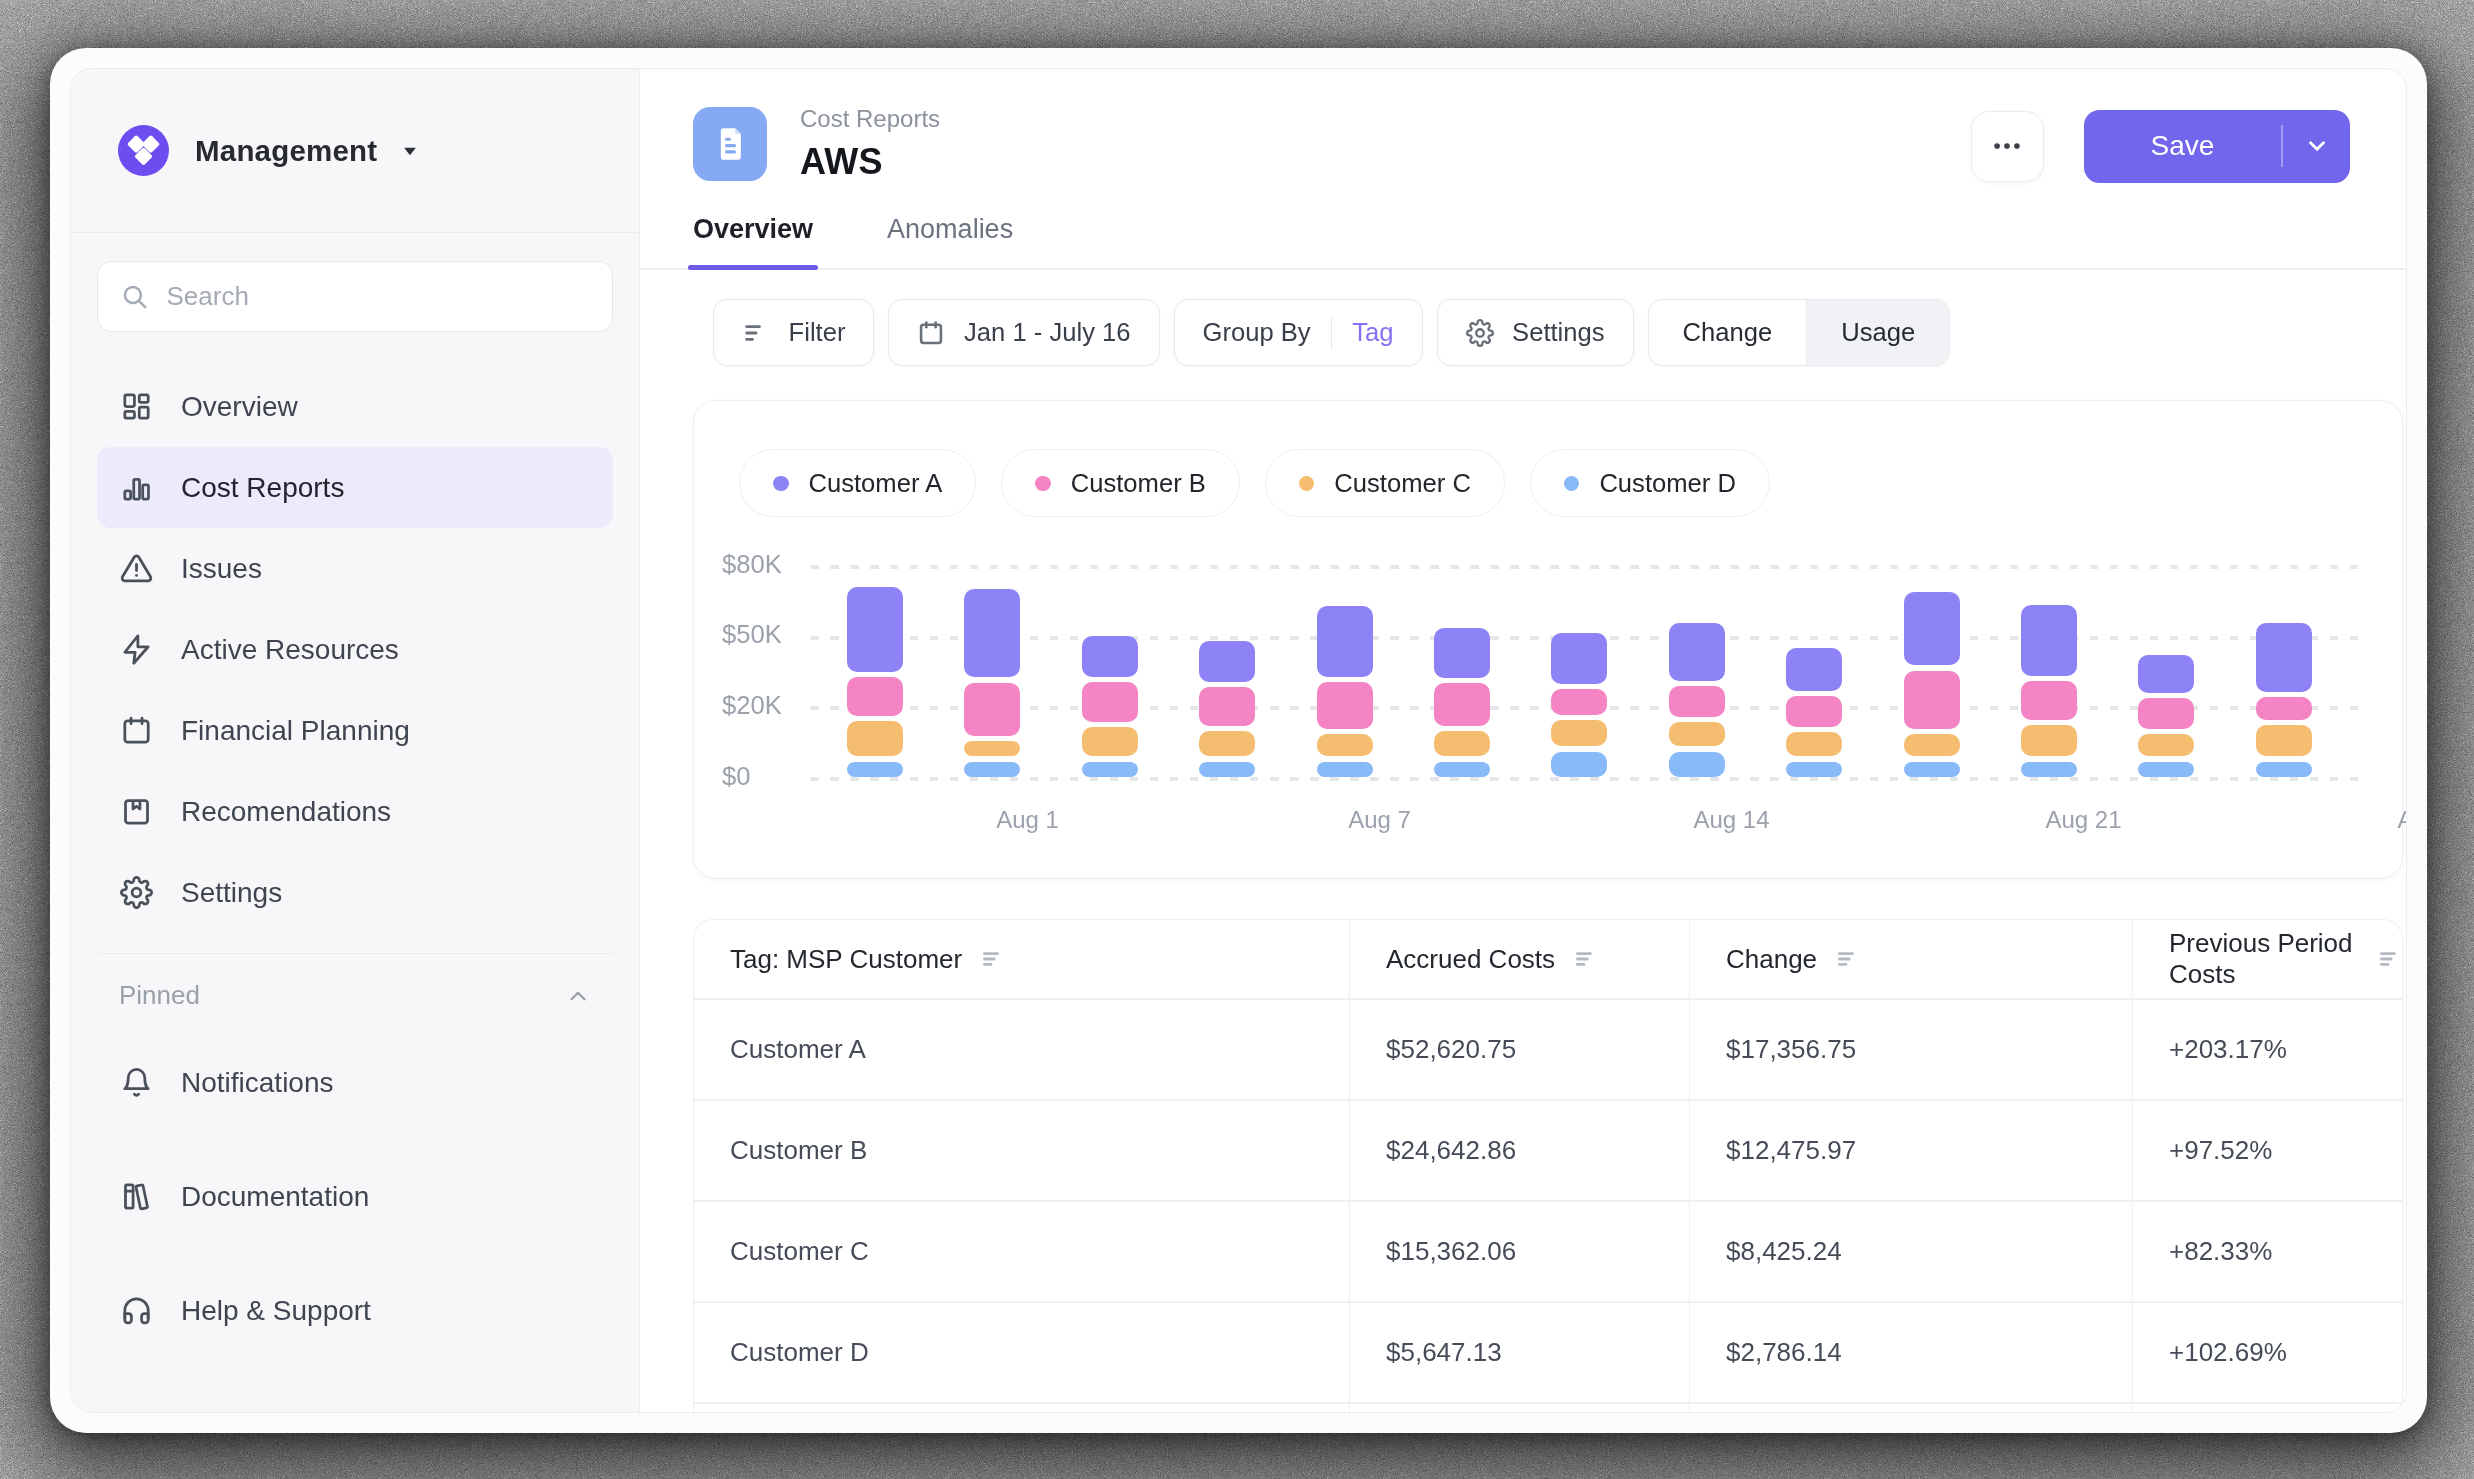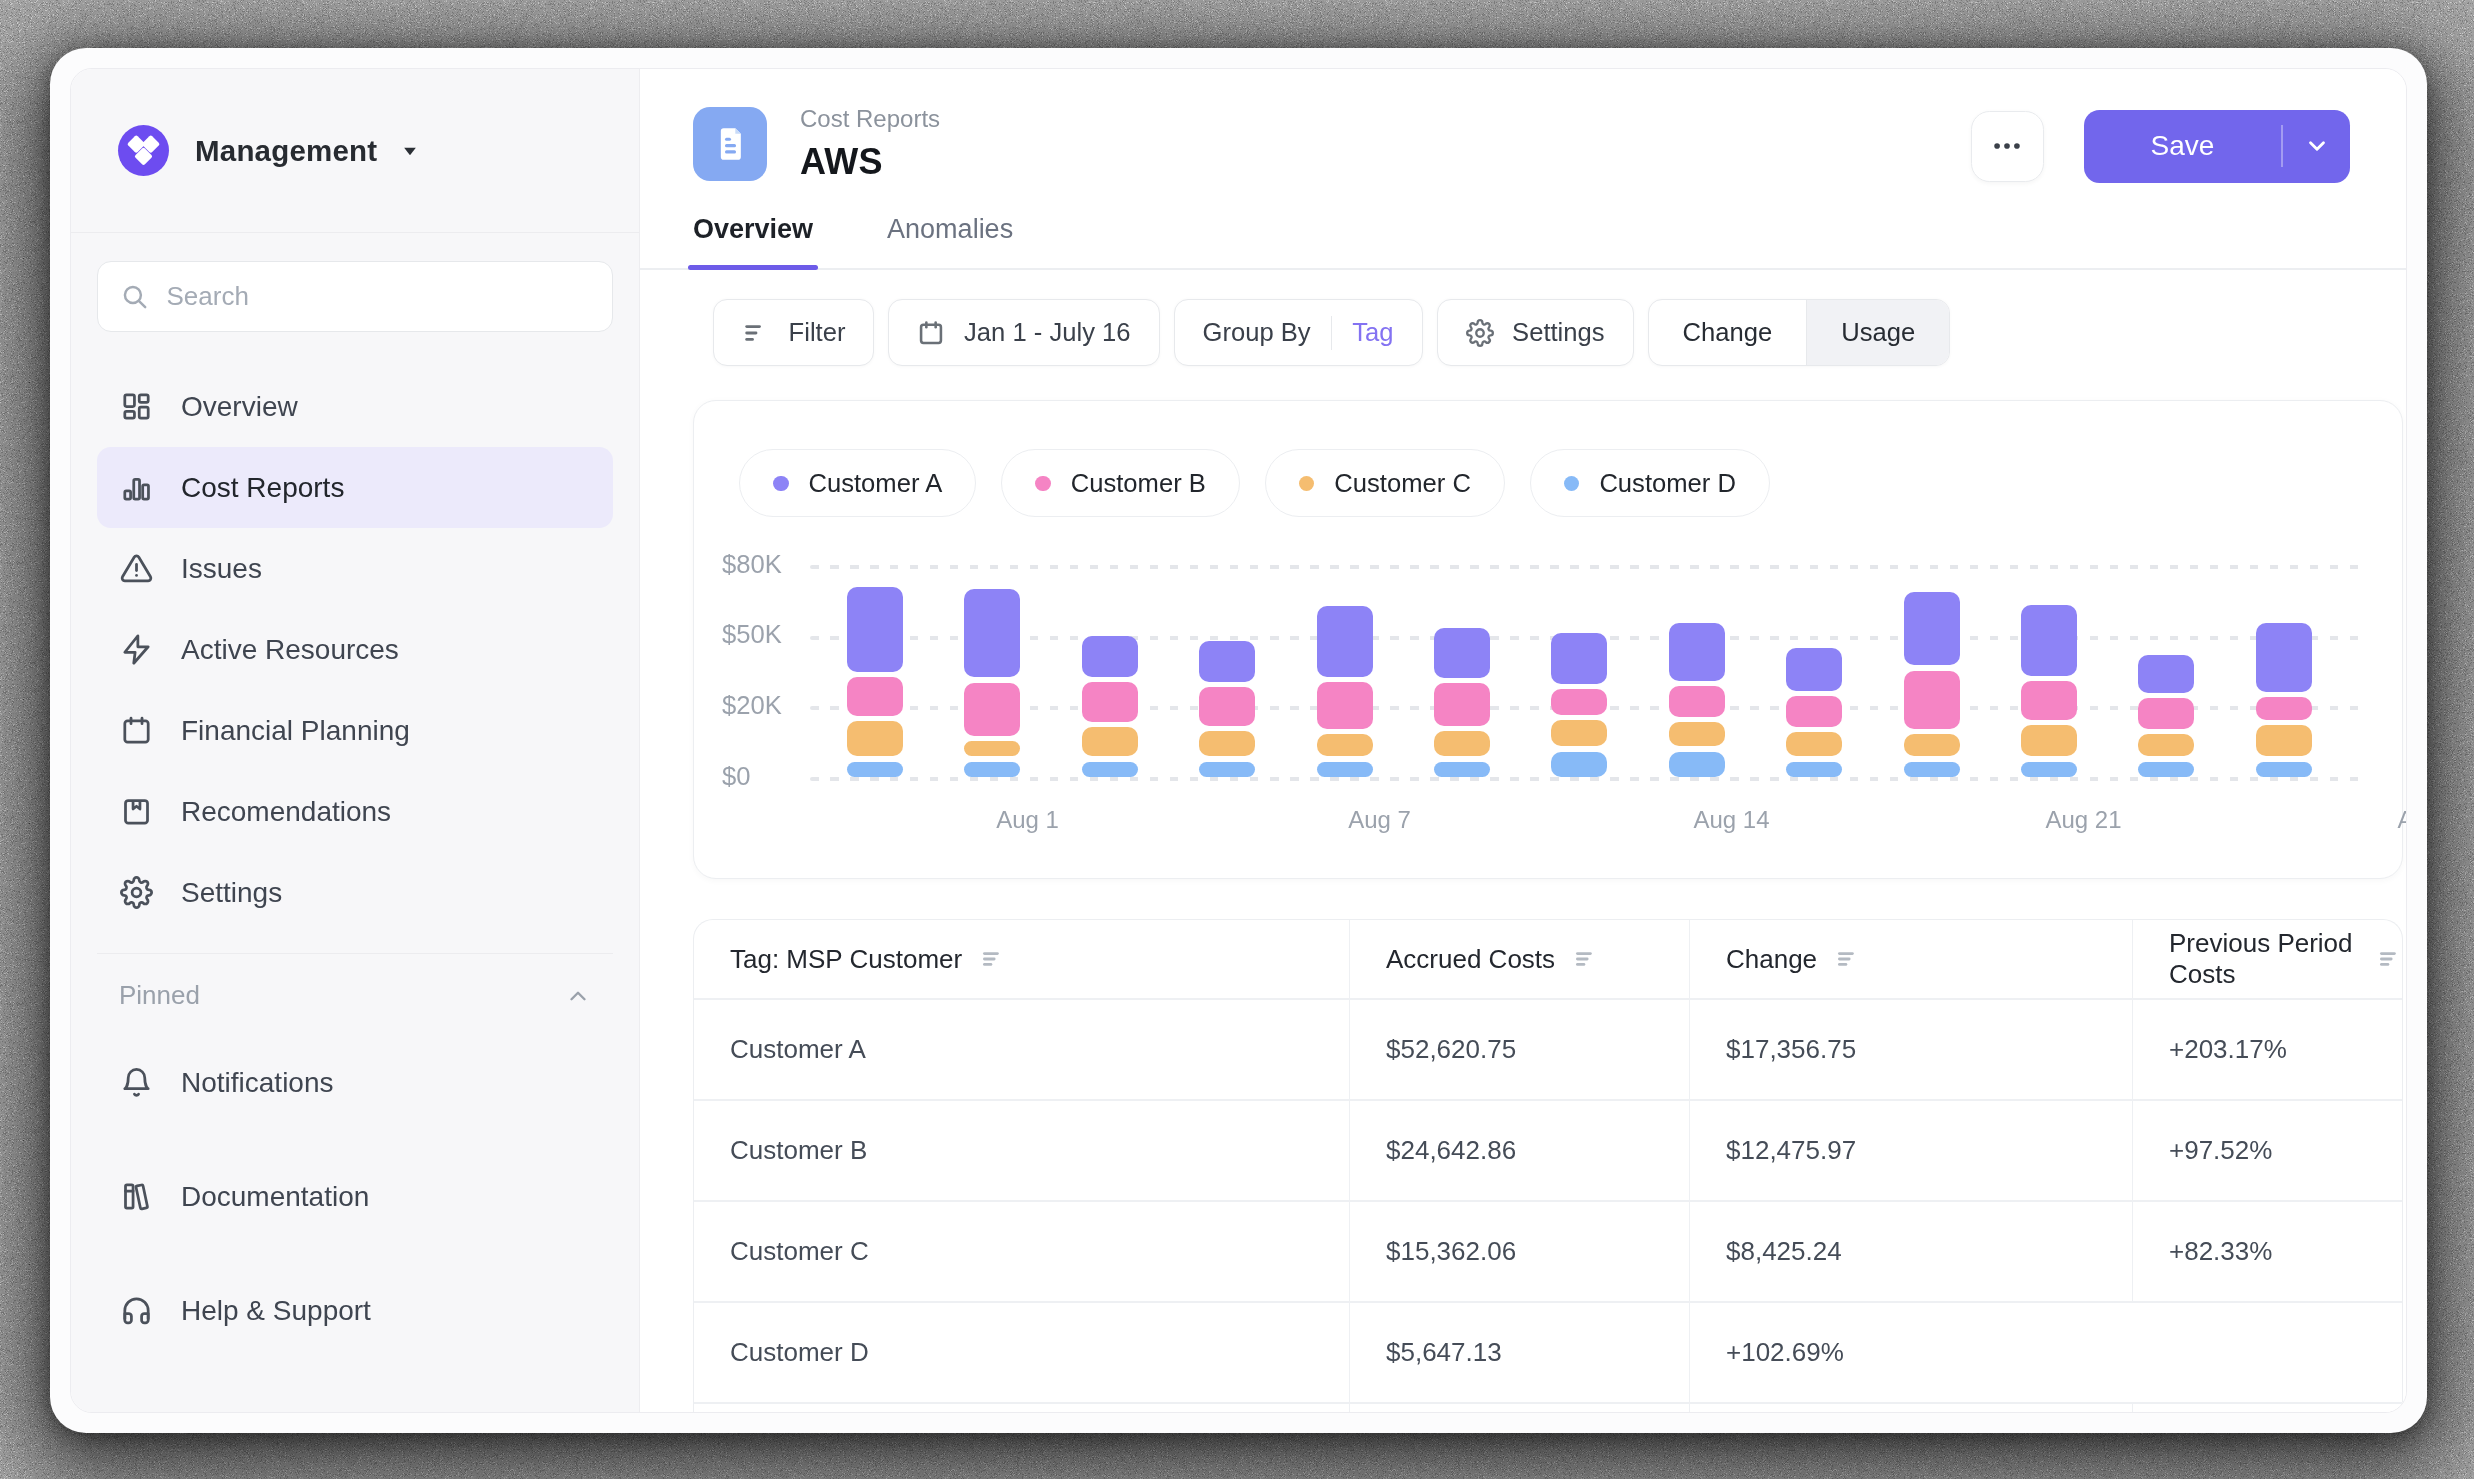--- a/index.html
+++ b/index.html
@@ -535,20 +535,21 @@
         </div>
         <div class="tr body-row">
           <div class="td">Customer C</div>
           <div class="td">$15,362.06</div>
           <div class="td">$8,425.24</div>
           <div class="td">+82.33%</div>
         </div>
         <div class="tr body-row">
           <div class="td">Customer D</div>
           <div class="td">$5,647.13</div>
+          <div class="td">$2,786.14</div>
           <div class="td">+102.69%</div>
         </div>
         <div class="tr partial">
           <div class="td"></div>
               <div class="td"></div>
               <div class="td"></div>
               <div class="td"></div>
         </div>
       </div>
     </div>

